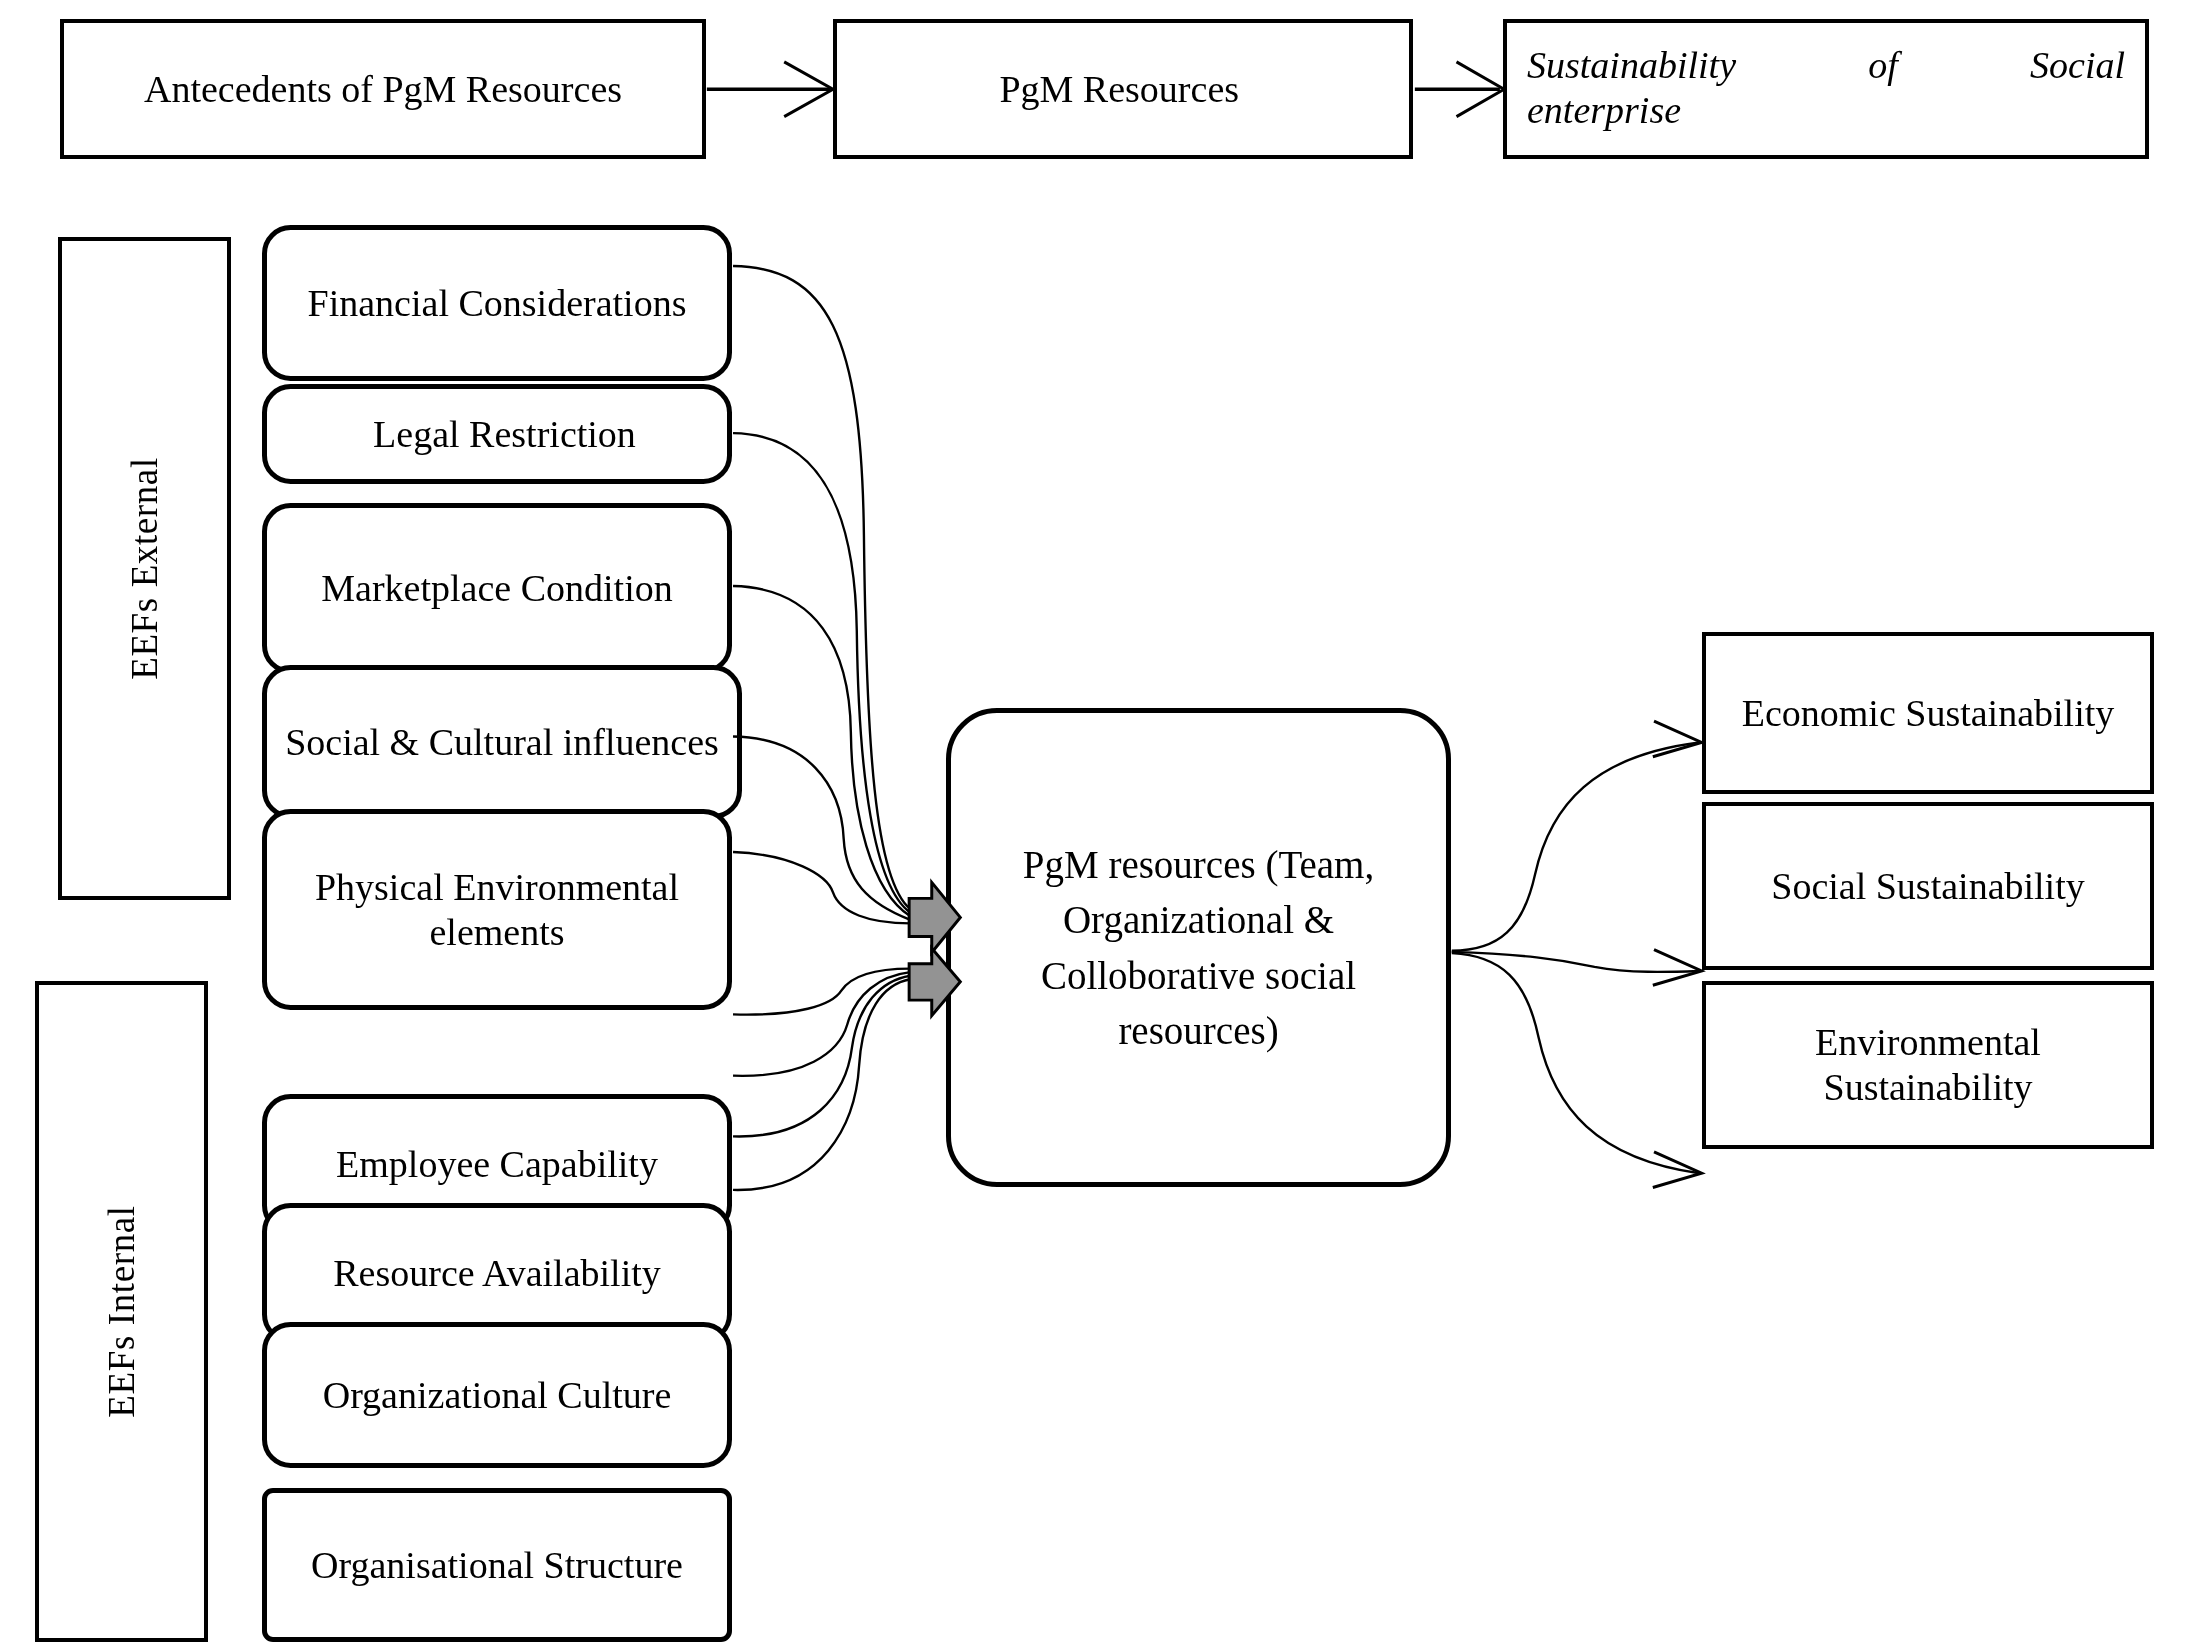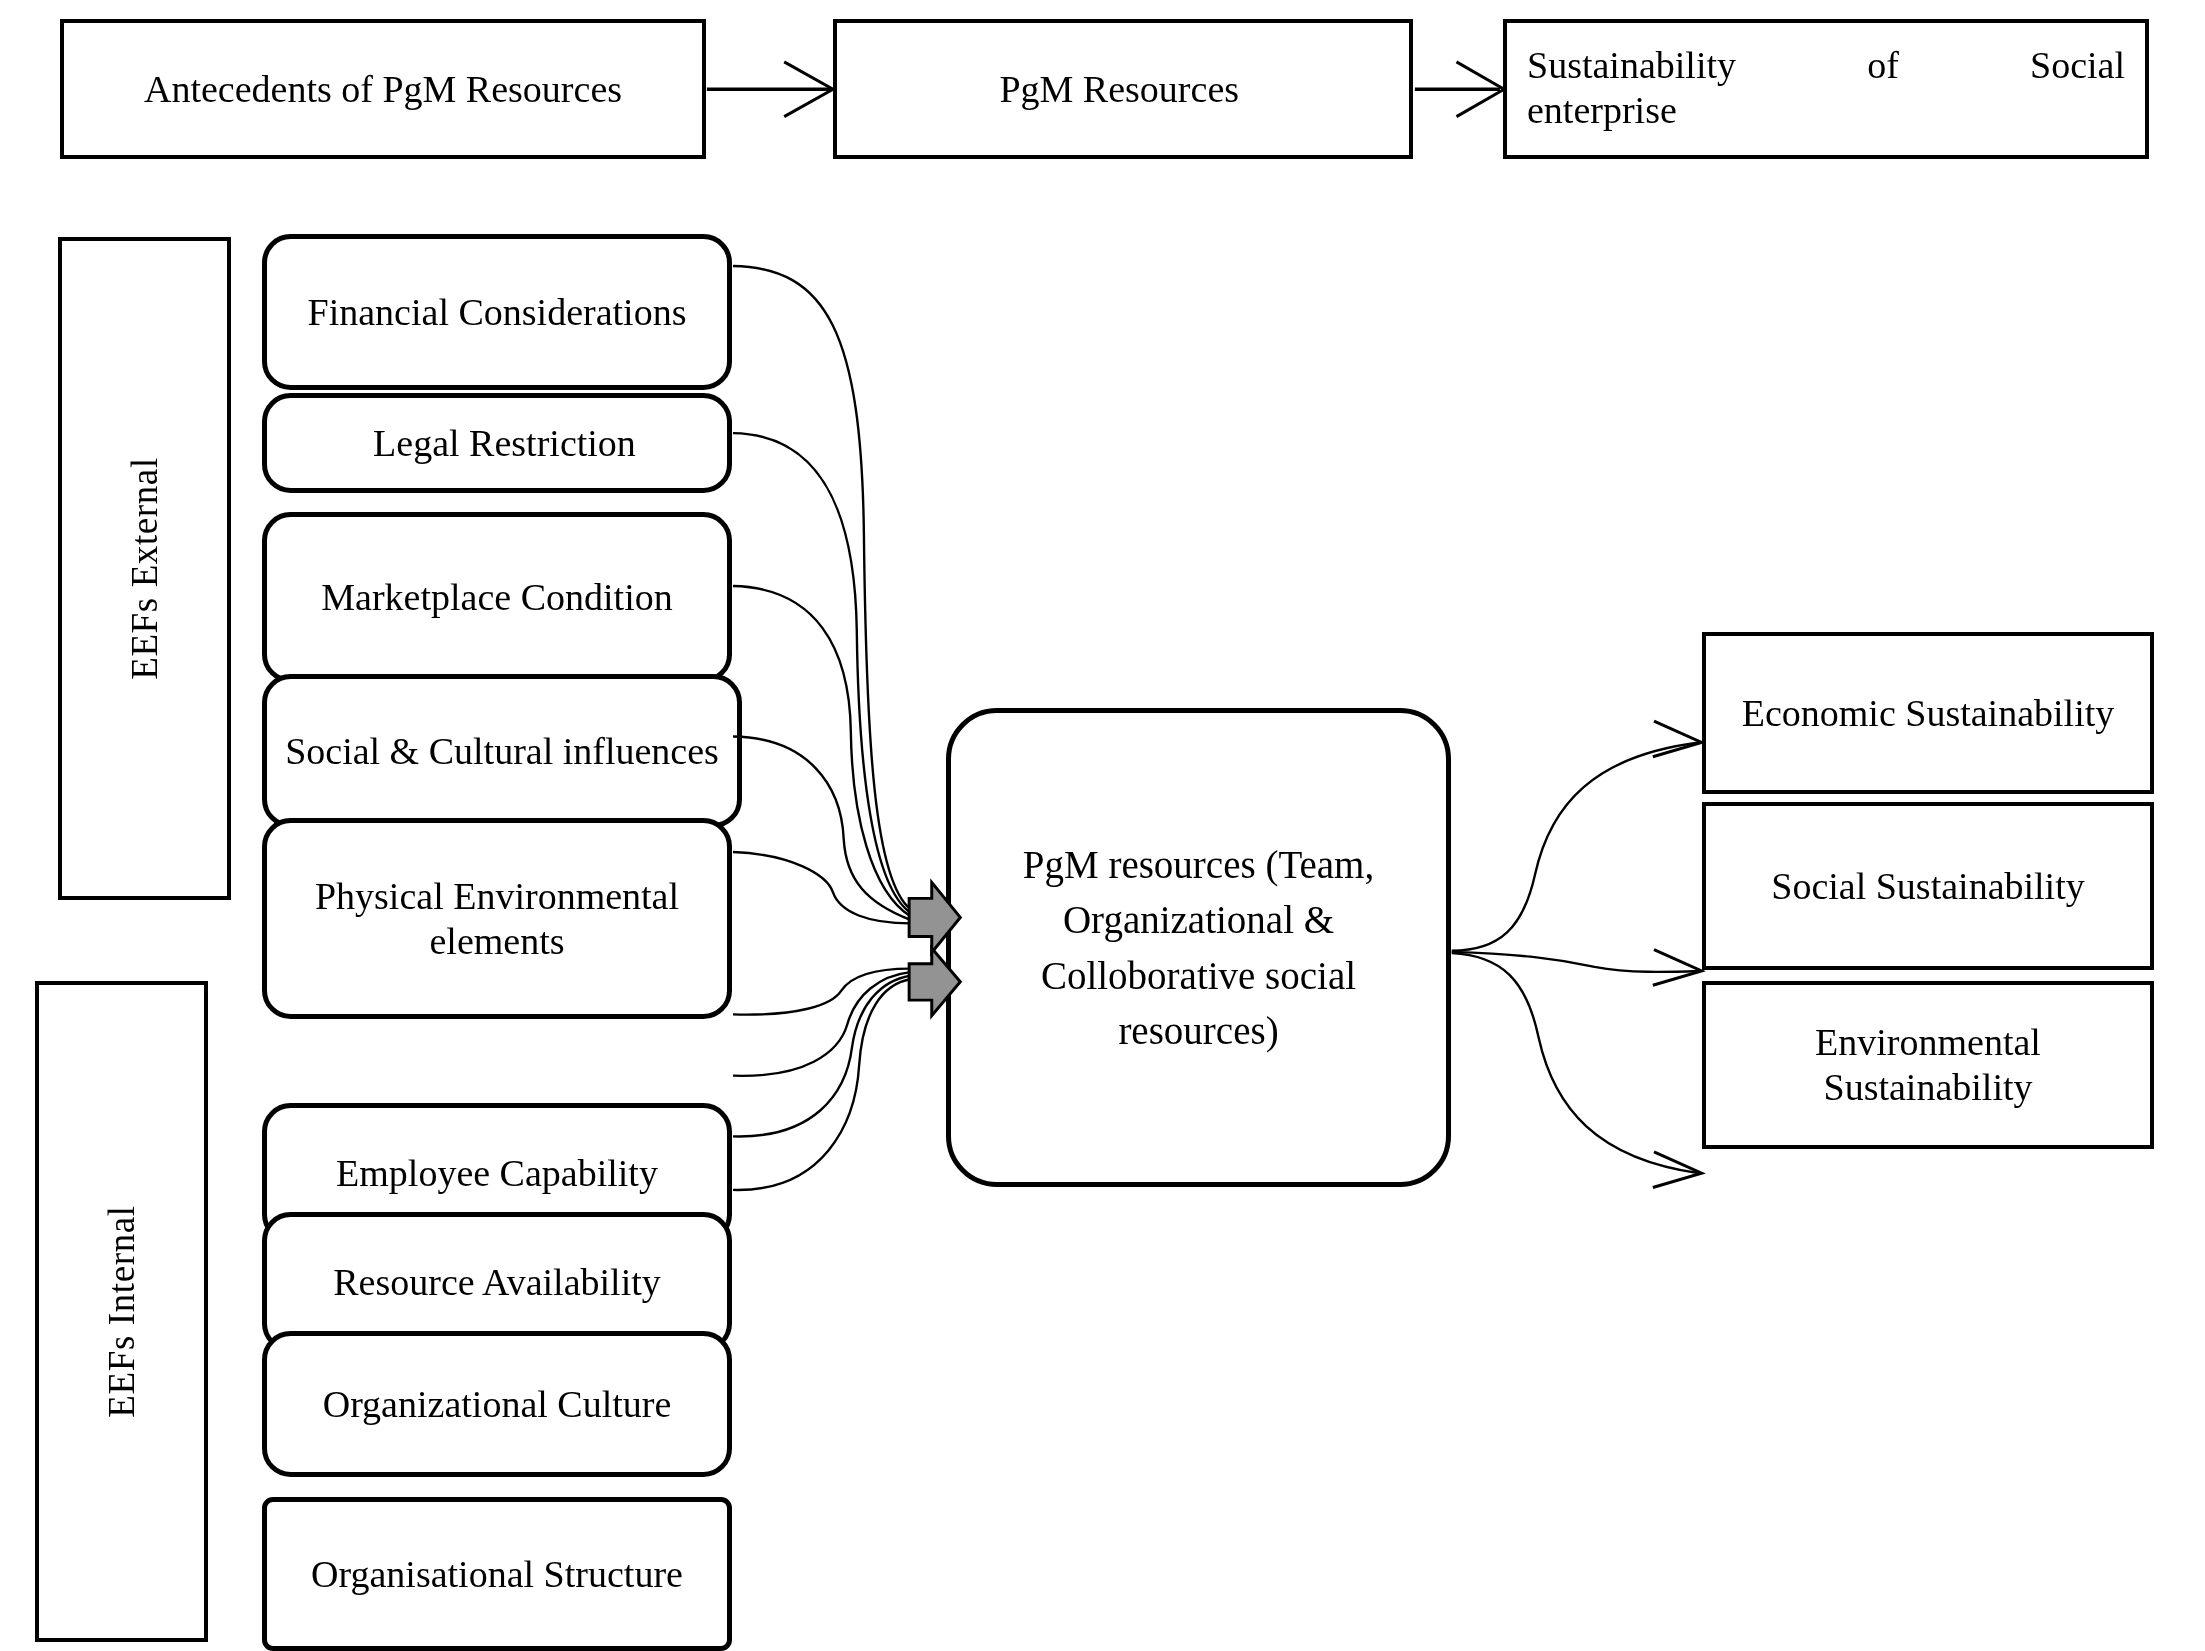--- a/index.html
+++ b/index.html
@@ -30,41 +30,41 @@
   .toprect {
     border: 4.2px solid #000000;
     font-size: 38px;
     padding: 0 15.5px;
   }
   .toprect.justify {
     display: block;
     text-align: justify;
     text-align-last: justify;
     padding: 0 20px;
+    font-style: italic;
   }
   .toprect.justify .lines {
     display: block;
     padding-top: 20px;
   }
   .toprect.justify .ln {
     display: block;
     text-align: justify;
     text-align-last: justify;
   }
   .toprect.justify .ln.last {
     text-align-last: left;
   }
 
   
   .rnd {
     border: 5.4px solid #000000;
     border-radius: 28.6px;
     font-size: 38px;
     padding: 0 12px;
-    margin-top: 9px;
   }
 
   
   .center-box {
     border: 5.4px solid #000000;
     border-radius: 51px;
     font-size: 39px;
     line-height: 1.42;
     padding: 0 32px;
   }

